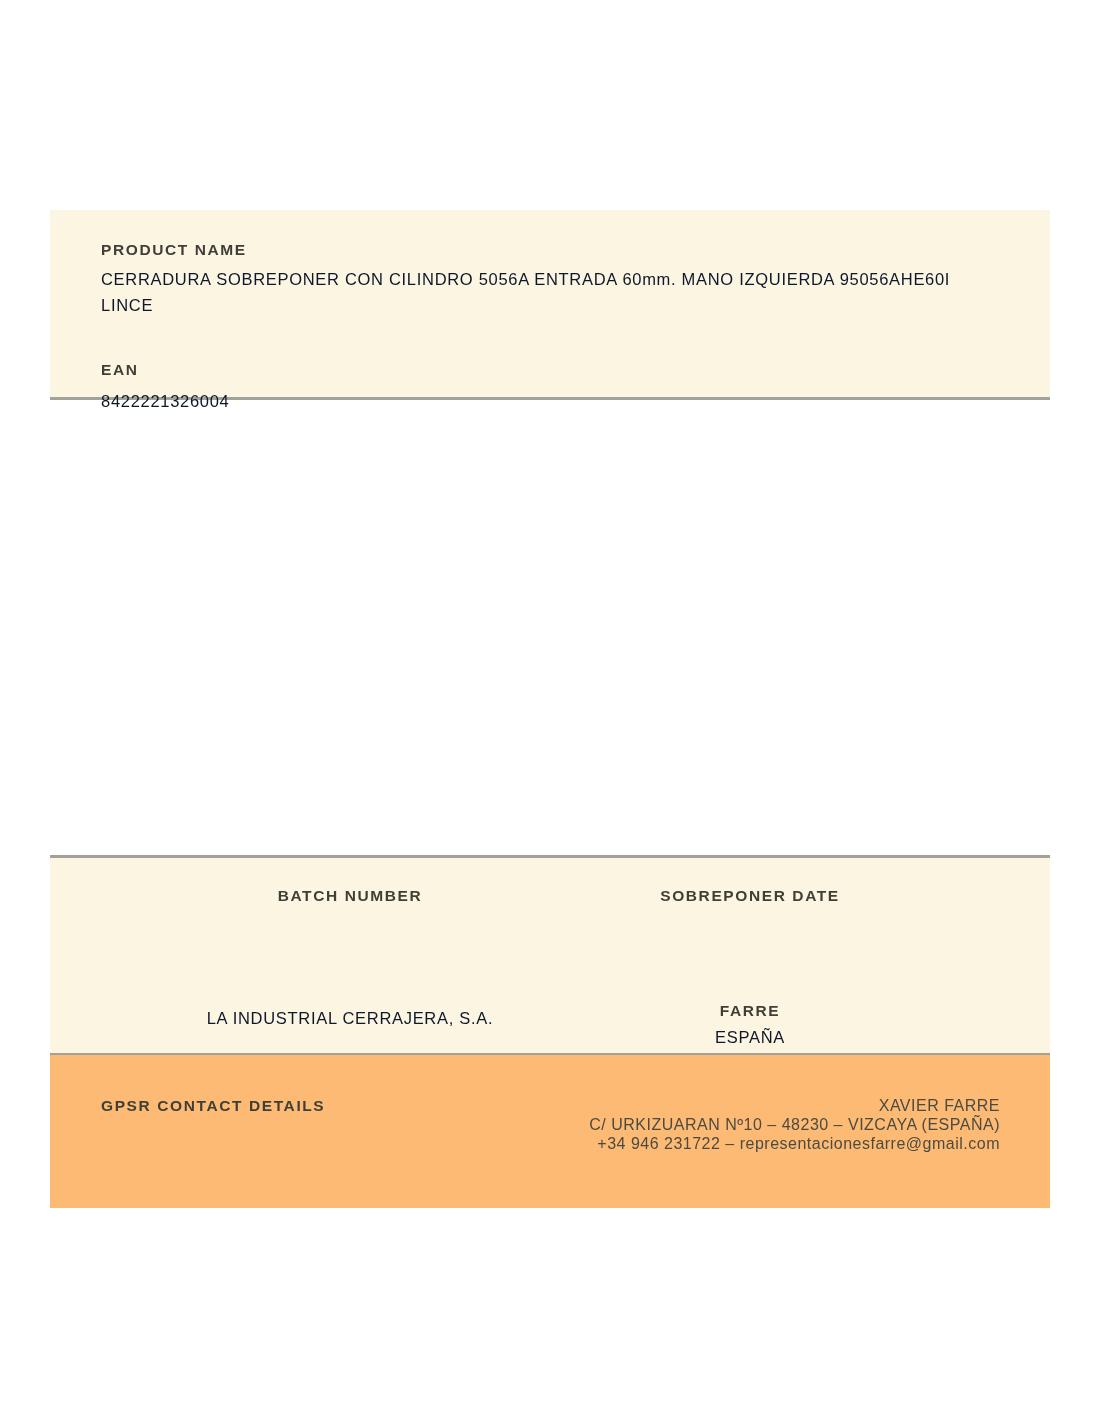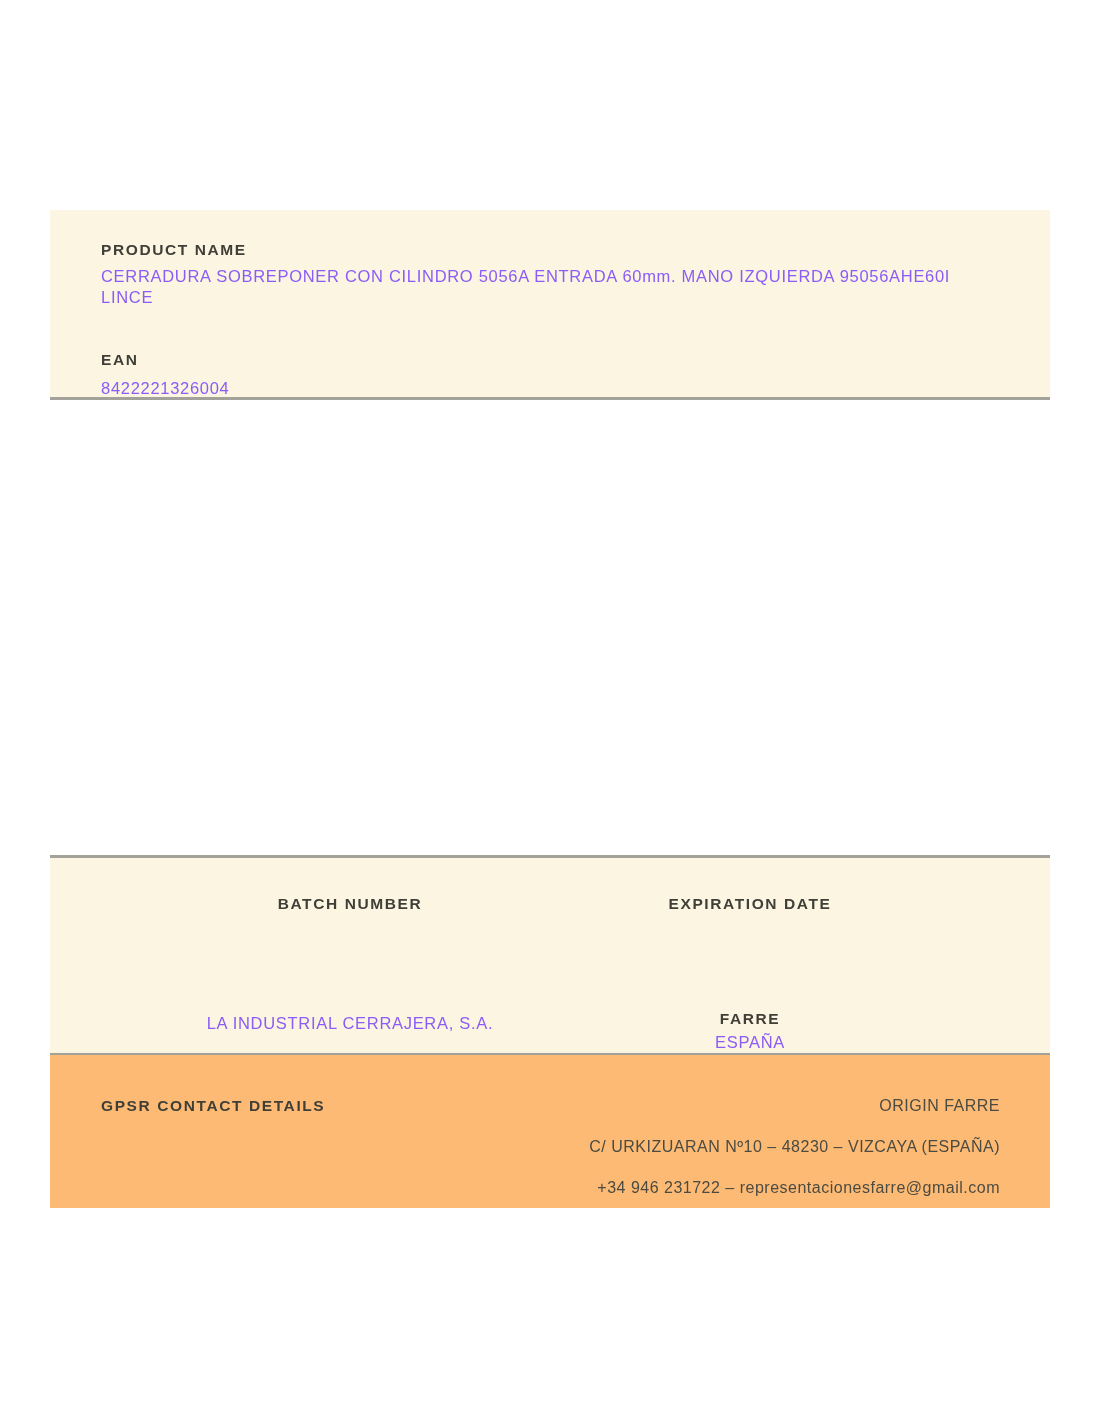--- a/index.html
+++ b/index.html
@@ -16,22 +16,22 @@
     font-size: 15.5px;
     font-weight: bold;
     letter-spacing: 1.6px;
     color: #3f3f37;
     line-height: 19px;
   }
   .value-text {
     font-size: 16.5px;
     font-weight: normal;
     letter-spacing: 0.7px;
-    color: #8b5cf6;
-    line-height: 21px;
+    color: #0f172a;
+    line-height: 26px;
   }
   
   .section-product {
     position: absolute;
     left: 50px;
     top: 210px;
     width: 1000px;
     height: 190px;
     background: #fbf5e2;
     border-bottom: 3px solid #a2a29b;
@@ -43,21 +43,21 @@
   
   .section-batch {
     position: absolute;
     left: 50px;
     top: 855px;
     width: 1000px;
     height: 201px;
     background: #fbf5e2;
     border-top: 3px solid #a2a29b;
     border-bottom: 3px solid #a2a29b;
-    padding-top: 36px;
+    padding-top: 28px;
   }
   .batch-grid {
     width: 800px;
     margin: 0 auto;
     display: grid;
     grid-template-columns: 1fr 1fr;
     text-align: center;
   }
   .batch-grid.row2 { margin-top: 71px; }
   .batch-grid .cell-value { margin-top: 4px; min-height: 21px; text-align: center; }
@@ -69,21 +69,21 @@
     width: 1000px;
     height: 153px;
     background: #fdba74;
     padding: 41px 50px 0 51px;
     display: flex;
     justify-content: space-between;
     align-items: flex-start;
   }
   .gpsr-contact { text-align: right; }
   .gpsr-contact .contact-line { line-height: 19px; }
-  .gpsr-contact .contact-line + .contact-line { margin-top: 22px; }
+  .gpsr-contact .contact-line + .contact-line { margin-top: 0; }
   .contact-line { font-size: 16px; letter-spacing: 0.5px; color: #4b4b42; }
 </style>
 </head>
 <body>
 
 <div class="page">
 
   <section class="section-product">
     <div class="label-text">PRODUCT NAME</div>
     <div class="value-text value-row1">CERRADURA SOBREPONER CON CILINDRO 5056A ENTRADA 60mm. MANO IZQUIERDA 95056AHE60I LINCE</div>
@@ -91,37 +91,37 @@
     <div class="value-text value-row2">8422221326004</div>
   </section>
 
   <section class="section-batch">
     <div class="batch-grid row1">
       <div class="cell">
         <div class="label-text">BATCH NUMBER</div>
         <div class="value-text cell-value"></div>
       </div>
       <div class="cell">
-        <div class="label-text">EXPIRATION DATE</div>
+        <div class="label-text">SOBREPONER DATE</div>
         <div class="value-text cell-value"></div>
       </div>
     </div>
     <div class="batch-grid row2">
       <div class="cell">
         <div class="value-text cell-value">LA INDUSTRIAL CERRAJERA, S.A.</div>
       </div>
       <div class="cell">
         <div class="label-text">FARRE</div>
         <div class="value-text cell-value">ESPAÑA</div>
       </div>
     </div>
   </section>
 
   <section class="section-gpsr">
     <div class="label-text">GPSR CONTACT DETAILS</div>
     <div class="gpsr-contact">
-      <div class="contact-line">ORIGIN FARRE</div>
+      <div class="contact-line">XAVIER FARRE</div>
       <div class="contact-line">C/ URKIZUARAN Nº10 – 48230 – VIZCAYA (ESPAÑA)</div>
       <div class="contact-line">+34 946 231722 – representacionesfarre@gmail.com</div>
     </div>
   </section>
 
 </div>
 
 </body></html>

